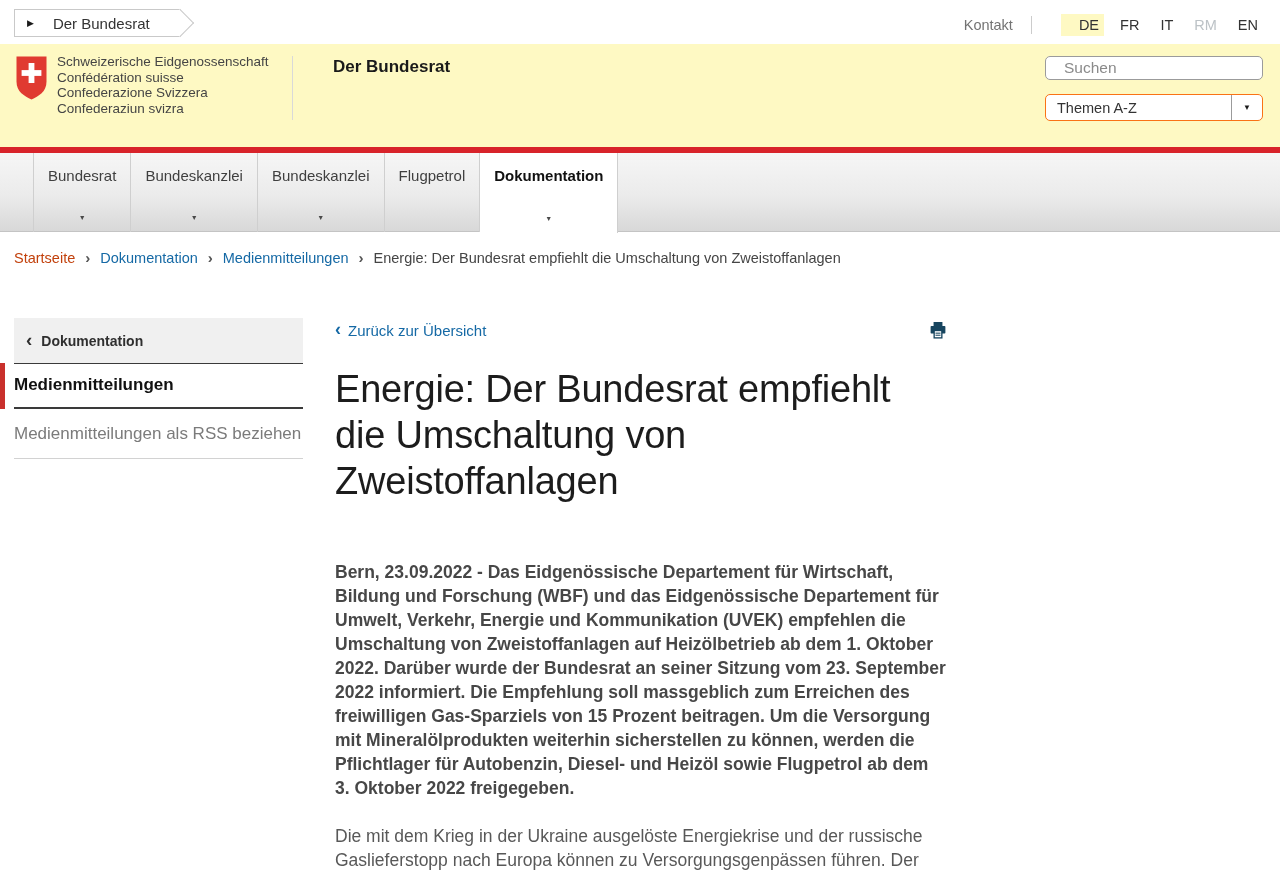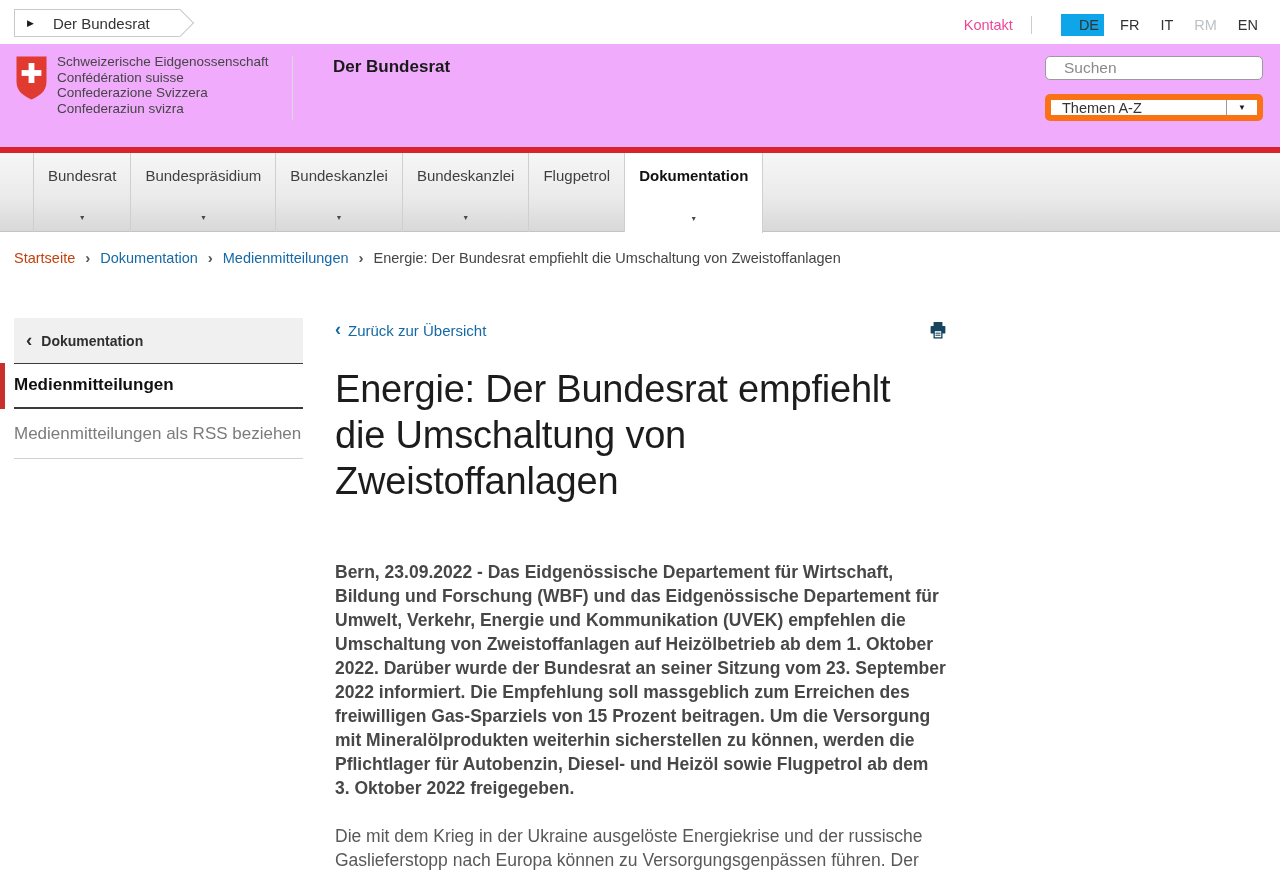--- a/index.html
+++ b/index.html
@@ -9,38 +9,38 @@
   
   .topbar{position:absolute;top:0;left:0;width:1280px;height:44px;background:#fff;}
   .brand-tab{position:absolute;left:14px;top:9px;height:26px;border:1px solid #c9c9c9;
              background:#fff;display:flex;align-items:center;padding:0 30px 0 12px;cursor:pointer;}
   .brand-tab::after{content:"";position:absolute;right:-10px;top:3px;width:19px;height:19px;
              background:#fff;border-top:1px solid #c9c9c9;border-right:1px solid #c9c9c9;
              transform:rotate(45deg);}
   .brand-arrow{font-size:9px;color:#1a1a1a;margin-right:19px;position:relative;z-index:2;}
   .brand-label{font-size:15px;color:#333;position:relative;z-index:2;}
   .topbar-right{position:absolute;right:17px;top:14px;display:flex;align-items:center;font-size:14.5px;}
-  .kontakt{color:#ec4899;cursor:pointer;}
+  .kontakt{color:#737373;cursor:pointer;}
   .meta-divider{width:1px;height:18px;background:#ccc;margin:0 18px;}
   .lang{margin-left:11px;padding:3px 5px;color:#333;cursor:pointer;}
-  .lang.active{background:#0ea5e9;padding-left:18px;}
+  .lang.active{background:#fef9c3;padding-left:18px;}
   .lang.disabled{color:#bcc2c6;cursor:default;}
 
   
-  .header{position:absolute;top:44px;left:0;width:1280px;height:104px;background:#f0abfc;}
+  .header{position:absolute;top:44px;left:0;width:1280px;height:104px;background:#fef9c3;}
   .coat{position:absolute;left:16px;top:12px;}
   .org-lines{position:absolute;left:57px;top:10px;font-size:13.5px;line-height:15.5px;color:#454545;}
   .header-vdiv{position:absolute;left:292px;top:12px;width:1px;height:64px;background:#d9d9d9;}
   .site-title{position:absolute;left:333px;top:13px;font-size:17px;font-weight:bold;color:#1a1a1a;}
   .search-box{position:absolute;left:1045px;top:12px;width:218px;height:24px;border:1px solid #9b9b9b;
               border-radius:5px;box-sizing:border-box;display:flex;align-items:center;padding:0 8px;background:#fff;}
   .search-box input{border:none;outline:none;flex:1;font-size:15.5px;color:#333;margin-left:8px;
               font-family:"Liberation Sans",sans-serif;background:transparent;}
   .search-box input::placeholder{color:#8a8a8a;opacity:1;}
-  .themen-box{position:absolute;left:1045px;top:50px;width:218px;height:27px;border:6px solid #f97316;
+  .themen-box{position:absolute;left:1045px;top:50px;width:218px;height:27px;border:1px solid #f97316;
               border-radius:5px;box-sizing:border-box;display:flex;align-items:center;background:#fff;cursor:pointer;}
   .themen-label{flex:1;padding-left:11px;font-size:14.5px;color:#333;}
   .themen-btn{width:30px;align-self:stretch;border-left:1px solid #9b9b9b;display:flex;
               align-items:center;justify-content:center;font-size:8px;color:#1a1a1a;}
 
   
   .redbar{position:absolute;top:147px;left:0;width:1280px;height:6px;}
   .mainnav{position:absolute;top:153px;left:0;width:1280px;height:79px;box-sizing:border-box;
            background:linear-gradient(180deg,#f6f6f6 0%,#ebebeb 55%,#d8d8d8 100%);
            border-bottom:1px solid #c4c4c4;display:flex;padding-left:33px;}
@@ -127,24 +127,20 @@
           <span>▼</span>
         </span>
     </div>
   </div>
 
   <div class="redbar" style="background:#d8232a"></div>
 
   <div class="mainnav">
     <div class="nav-tab">
       <span>Bundesrat</span>
-      <span class="nav-caret">▼</span>
-    </div>
-    <div class="nav-tab">
-      <span>Bundespräsidium</span>
       <span class="nav-caret">▼</span>
     </div>
     <div class="nav-tab">
       <span>Bundeskanzlei</span>
       <span class="nav-caret">▼</span>
     </div>
     <div class="nav-tab">
       <span>Bundeskanzlei</span>
       <span class="nav-caret">▼</span>
     </div>

